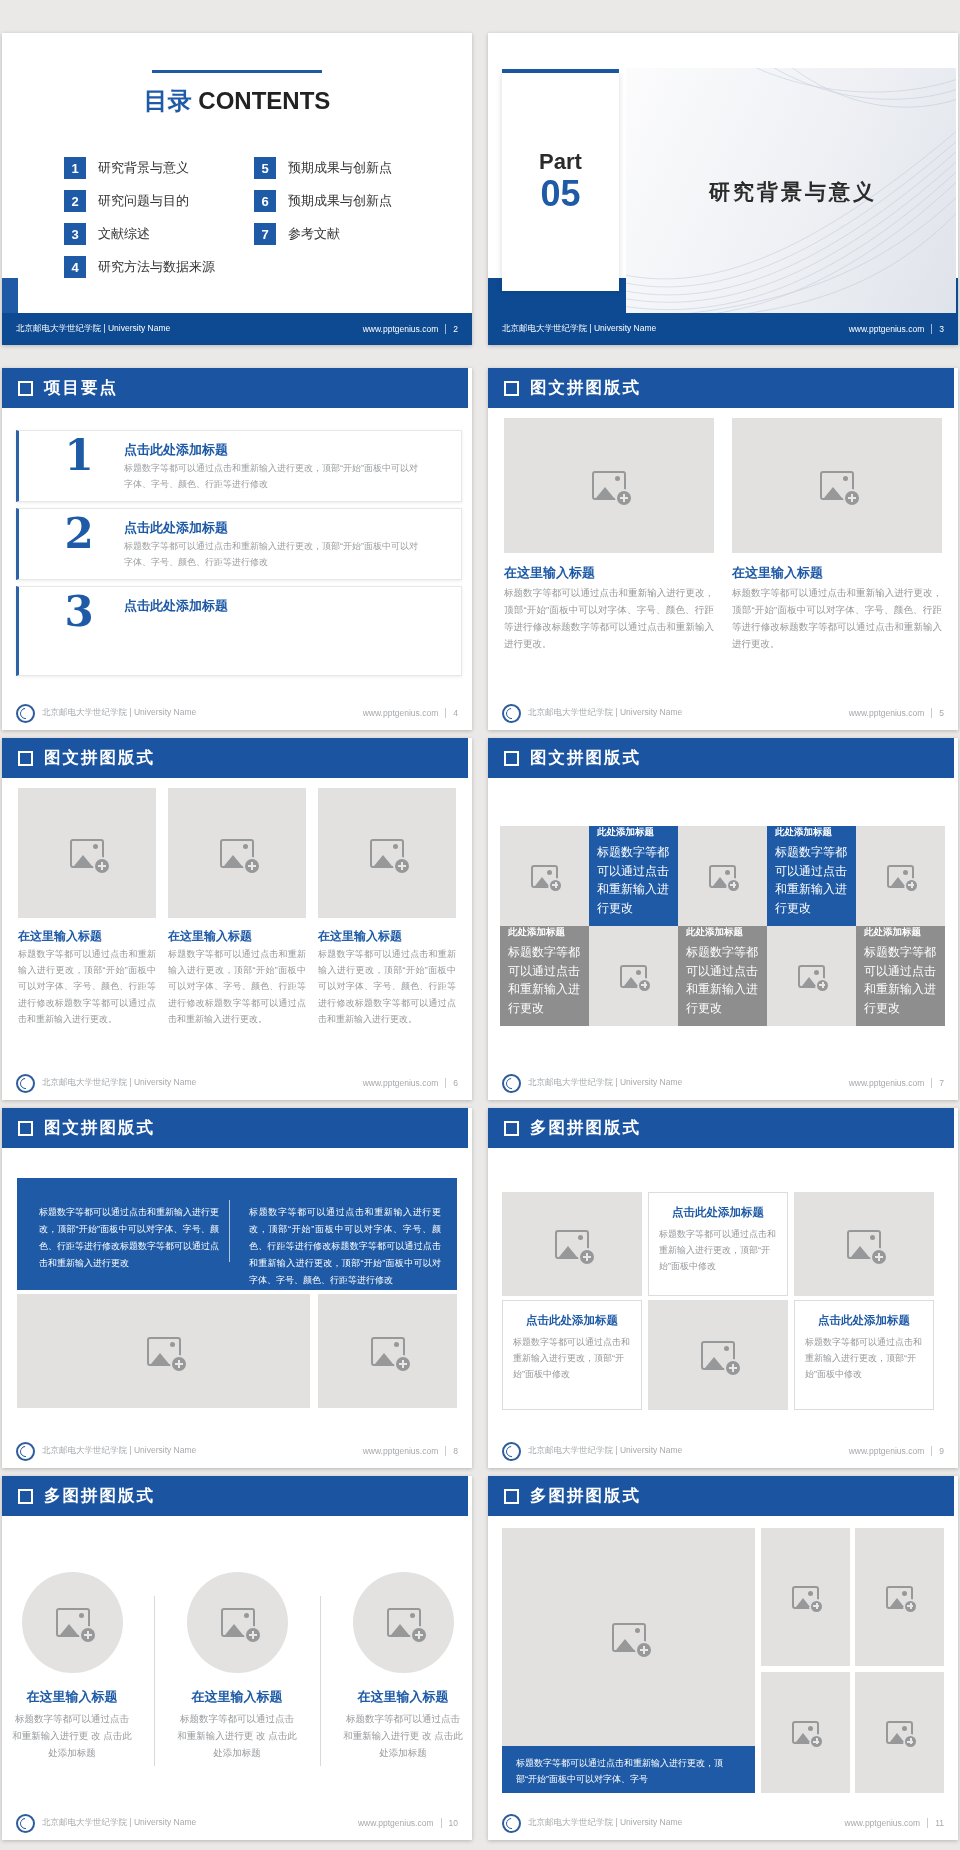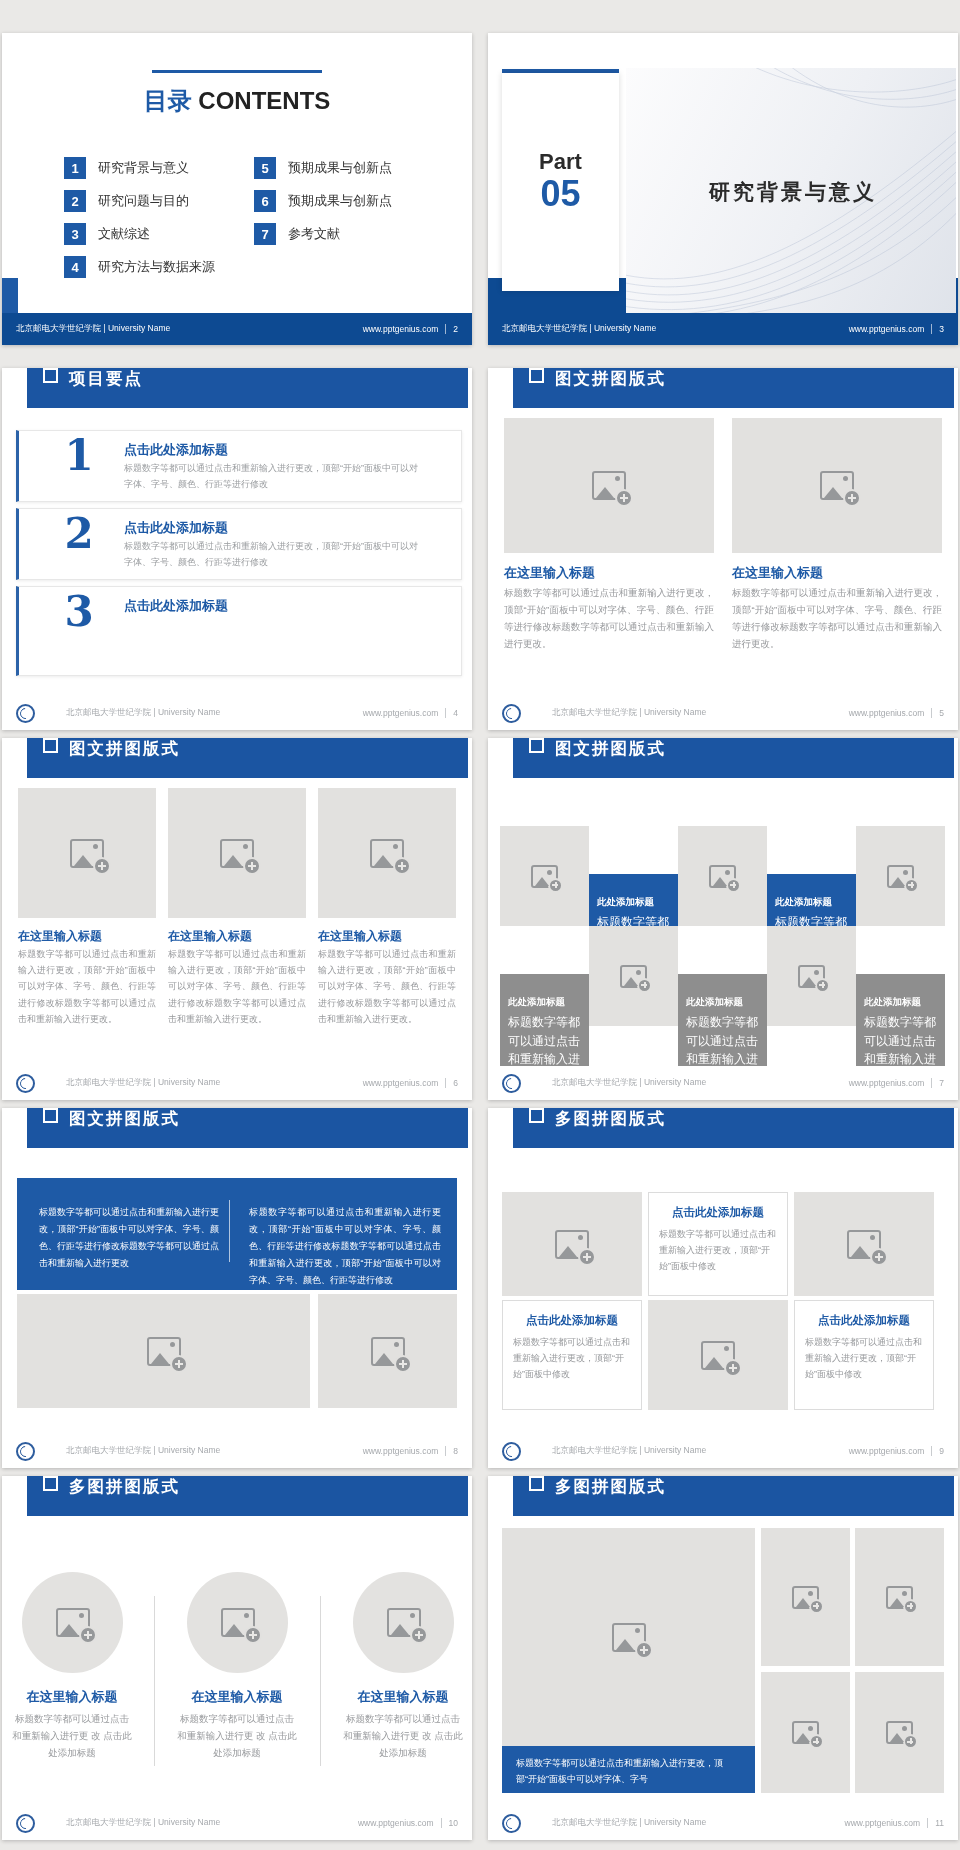--- a/index.html
+++ b/index.html
@@ -10,28 +10,28 @@
     overflow:hidden;
   }
   .slide{
     position:absolute;background:#fff;
     box-shadow:0 1px 4px rgba(0,0,0,.22);
     overflow:hidden;
   }
   
   .tbar{
     position:absolute;top:0;left:0;right:4px;height:40px;
-    background:#1b55a2;display:flex;padding:0 16px;margin-left:25px;
+    background:#1b55a2;display:flex;align-items:center;padding:0 16px;
   }
   .tbar .sq{width:11px;height:11px;border:2px solid #fff;margin-right:11px;flex:none;}
   .tbar .ttl{color:#fff;font-weight:bold;font-size:16.5px;letter-spacing:2px;}
   
   .sfooter{
     position:absolute;left:0;right:0;bottom:0;height:34px;background:#fff;
-    display:flex;align-items:center;padding:0 14px;font-size:8.5px;color:#a6a9ad;gap:24px;
+    display:flex;align-items:center;padding:0 14px;font-size:8.5px;color:#a6a9ad;
   }
   .sfooter .right{margin-left:auto;display:flex;align-items:center;}
   .sfooter .sep{width:1px;height:10px;background:#c9cccf;margin:0 7px;}
   .sfooter.blue{background:#0d4a92;color:#fff;height:32px;}
   .sfooter.blue .sep{background:rgba(255,255,255,.6);}
   .logo{
     width:15px;height:15px;border:2px solid #2e5d9e;border-radius:50%;
     margin-right:7px;position:relative;flex:none;
   }
   .logo::before{
@@ -79,21 +79,21 @@
     border-left:3px solid #2b62a8;box-shadow:0 1px 3px rgba(0,0,0,.08);}
   .it-num{position:absolute;left:38px;top:4px;width:44px;text-align:center;
     font-family:"DejaVu Serif","Liberation Serif",serif;font-size:42px;font-weight:bold;color:#1e5aa6;line-height:1;}
   .it-head{position:absolute;left:105px;top:10px;font-size:13px;font-weight:bold;color:#1e5aa6;}
   .it-body{position:absolute;left:105px;top:30px;width:300px;font-size:9px;color:#9a9da0;line-height:1.75;}
   
   .h-blue{font-size:13px;font-weight:bold;color:#1e5aa6;}
   .body-gray{font-size:9.5px;color:#97999c;line-height:1.8;text-align:justify;}
   
   .tile{position:absolute;}
-  .tile.txt{padding:22px 8px;box-sizing:border-box;color:#fff;margin-top:48px;}
+  .tile.txt{padding:0 8px;box-sizing:border-box;color:#fff;}
   .tile.txt .th{font-size:9.5px;font-weight:bold;margin-bottom:4px;}
   .tile.txt .tb{font-size:12px;line-height:1.55;}
   
   .s8-panel{position:absolute;left:15px;top:70px;width:440px;height:112px;background:#1e5aa6;}
   .s8-col{position:absolute;top:26px;color:#fff;font-size:9px;line-height:1.9;text-align:justify;}
   .s8-div{position:absolute;left:212px;top:22px;width:1px;height:62px;background:rgba(255,255,255,.65);}
   
   .s9-card{position:absolute;border:1px solid #dcdcdc;box-sizing:border-box;padding:12px 10px;}
   .s9-card .h{font-size:11.5px;font-weight:bold;color:#1e5aa6;text-align:center;margin-bottom:7px;}
   .s9-card .b{font-size:9px;color:#97999c;line-height:1.75;}

